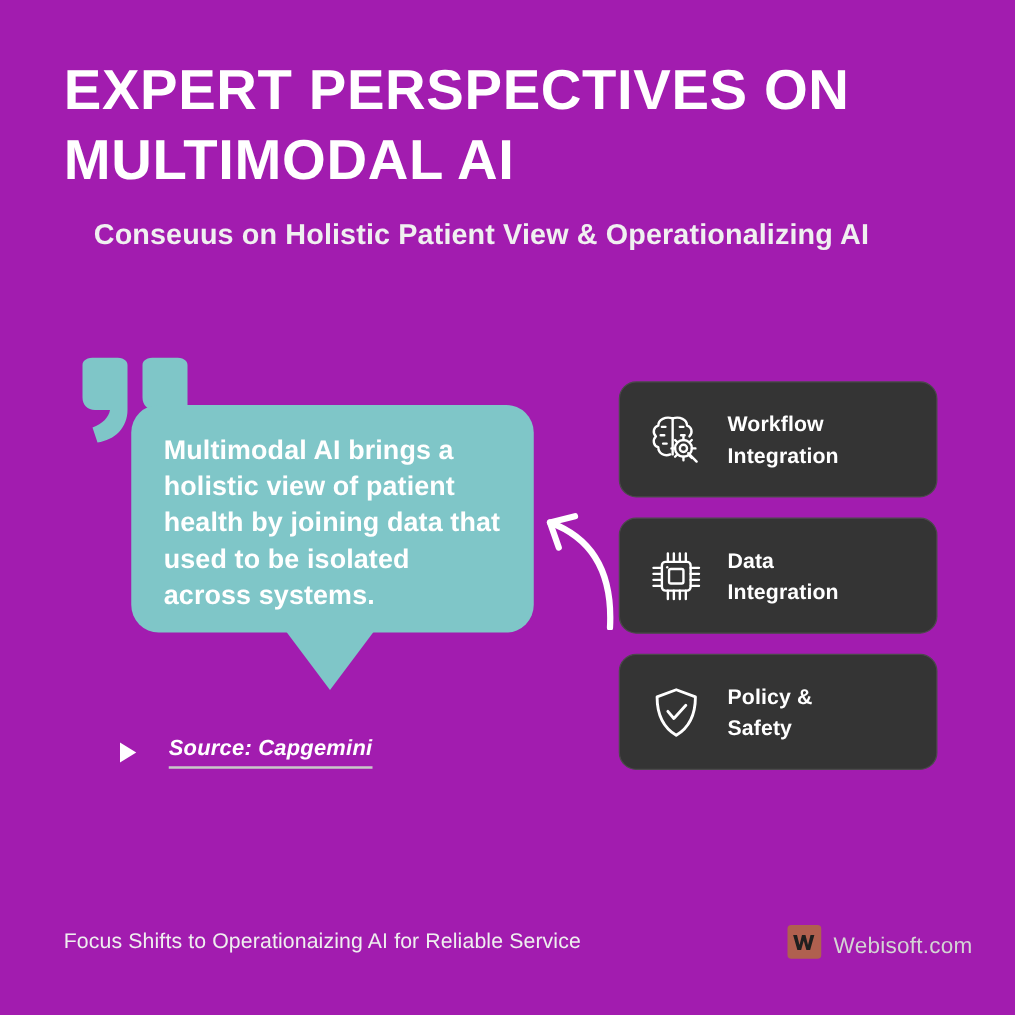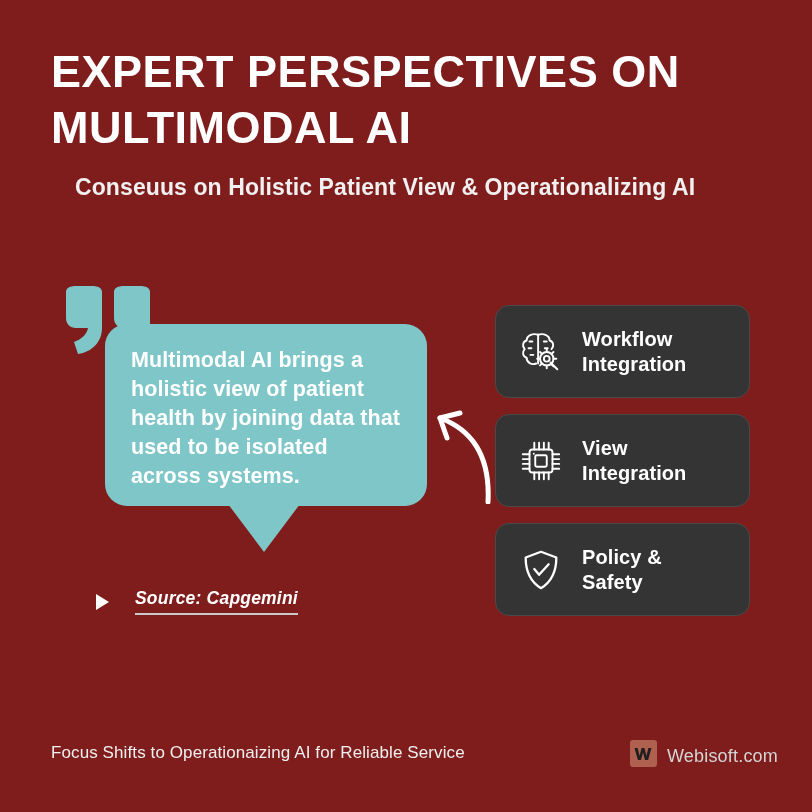--- a/index.html
+++ b/index.html
@@ -4,21 +4,21 @@
 <style>
   html, body {
     margin: 0;
     padding: 0;
     background: #1a1a1a;
   }
   #canvas {
     position: relative;
     width: 812px;
     height: 812px;
-    background: #7f1d1d;
+    background: #a21caf;
     overflow: hidden;
     font-family: "Liberation Sans", sans-serif;
     -webkit-font-smoothing: antialiased;
   }
 
   
   #header {
     position: absolute;
     left: 51px;
     top: 44px;
@@ -147,21 +147,21 @@
     padding: 0 14px 0 22px;
     gap: 18px;
   }
   .card-icon {
     flex: 0 0 auto;
     width: 46px;
     height: 46px;
     display: block;
   }
   .card-label {
-    font-size: 20px;
+    font-size: 17px;
     line-height: 25px;
     font-weight: bold;
     color: #ffffff;
     letter-spacing: 0.1px;
   }
 
   
   #footer-note {
     position: absolute;
     left: 51px;
@@ -255,21 +255,21 @@
           <rect x="12" y="12" width="24" height="24" rx="3"></rect>
           <rect x="18" y="18" width="12" height="12" rx="1.5"></rect>
           <circle cx="16.5" cy="16.5" r="1" fill="#ffffff" stroke="none"></circle>
           <path d="M17 12 L17 5 M22 12 L22 5 M27 12 L27 5 M32 12 L32 5"></path>
           <path d="M17 36 L17 43 M22 36 L22 43 M27 36 L27 43 M32 36 L32 43"></path>
           <path d="M12 17 L5 17 M12 22 L5 22 M12 27 L5 27 M12 32 L5 32"></path>
           <path d="M36 17 L43 17 M36 22 L43 22 M36 27 L43 27 M36 32 L43 32"></path>
         </g>
       </svg>
       <div class="card-label">
-        <div>View</div>
+        <div>Data</div>
         <div>Integration</div>
       </div>
     </div>
 
     <div class="card">
       <svg class="card-icon" viewBox="0 0 48 48">
         <g fill="none" stroke="#ffffff" stroke-width="2.4" stroke-linecap="round" stroke-linejoin="round">
           <path d="M24 5 L40 11 C40 26, 34 37, 24 43 C14 37, 8 26, 8 11 Z"></path>
           <path d="M17 23 L22 29 L32 18"></path>
         </g>

